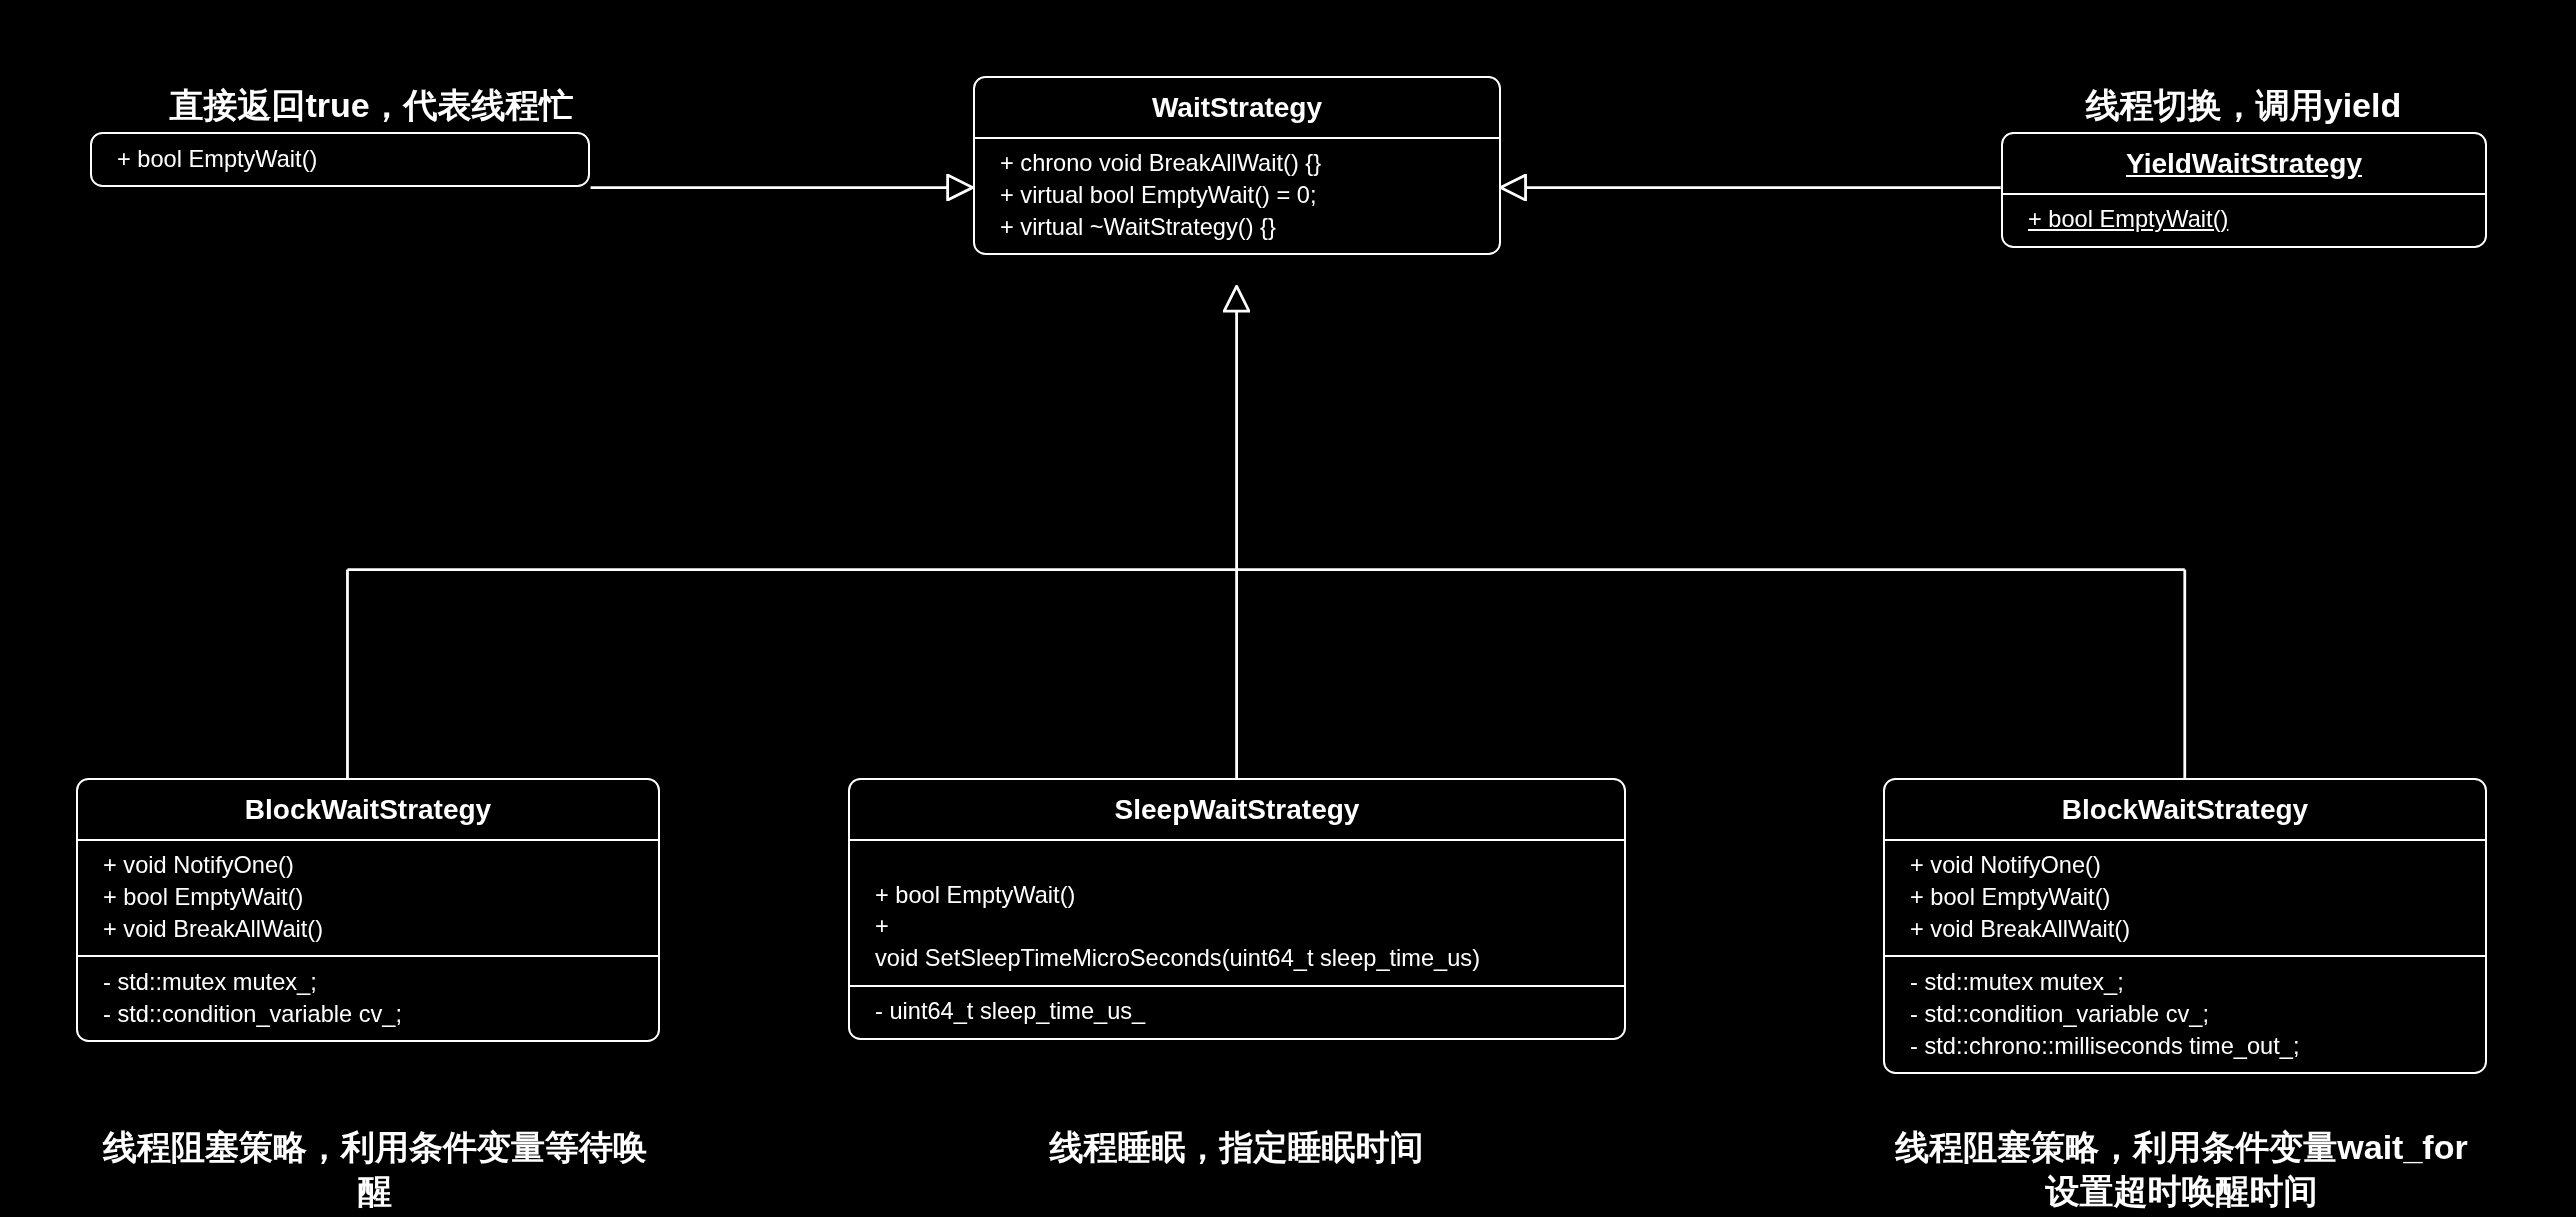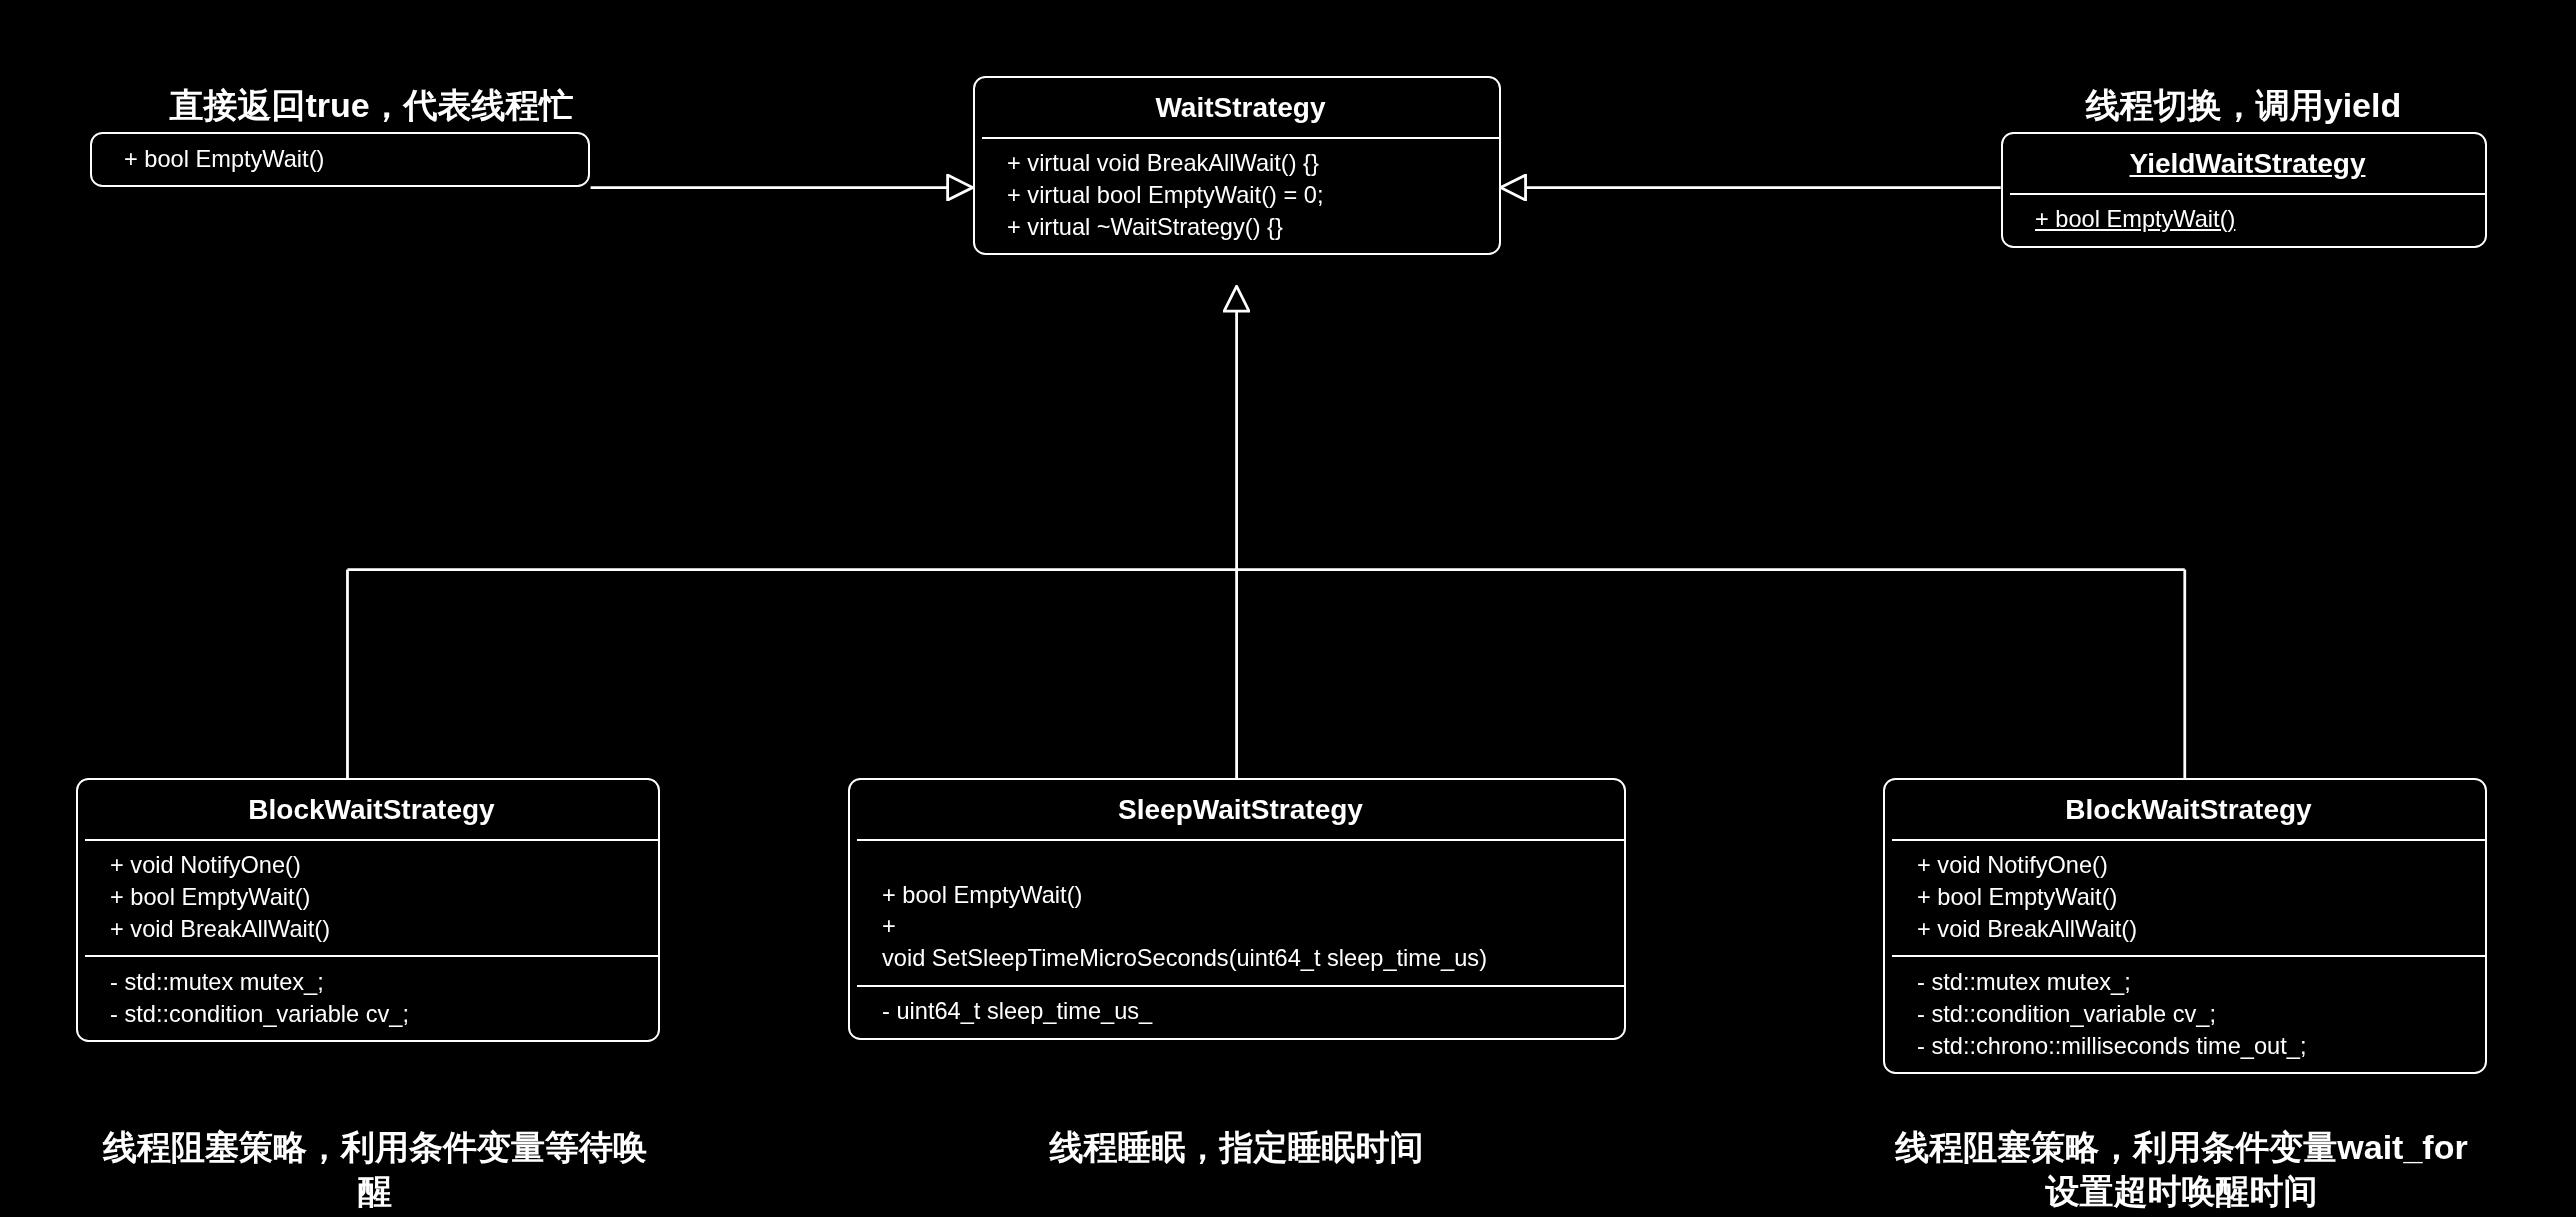--- a/index.html
+++ b/index.html
@@ -9,21 +9,20 @@
     width: 2576px;
     height: 1217px;
     position: relative;
     color: #fff;
   }
   .uml-box {
     position: absolute;
     background: #000;
     border: 2.8px solid #fff;
     border-radius: 12.5px;
-    padding-left: 7px;
   }
   .uml-title {
     text-align: center;
     font-weight: 700;
     font-size: 28px;
     padding: 14px 0 12.5px 0;
     border-bottom: 2.8px solid #fff;
   }
   .uml-section {
     padding: 9.7px 25px;
@@ -62,21 +61,21 @@
 <div class="note" style="left:1021px; top:1125px; width:431px;">
   <span>线程睡眠，指定睡眠时间</span>
 </div>
 <div class="note" style="left:1883px; top:1125px; width:597px;">
   <span>线程阻塞策略，利用条件变量wait_for设置超时唤醒时间</span>
 </div>
 
 <div class="uml-box" style="left:973px; top:76px; width:528px;">
   <div class="uml-title">WaitStrategy</div>
   <div class="uml-section">
-    <div>+ virtual void BreakAllWait() {}</div>
+    <div>+ chrono void BreakAllWait() {}</div>
     <div>+ virtual bool EmptyWait() = 0;</div>
     <div>+ virtual ~WaitStrategy() {}</div>
   </div>
 </div>
 
 <div class="uml-box" style="left:90px; top:132px; width:500px;">
   <div class="uml-section">
     <div>+ bool EmptyWait()</div>
   </div>
 </div>

